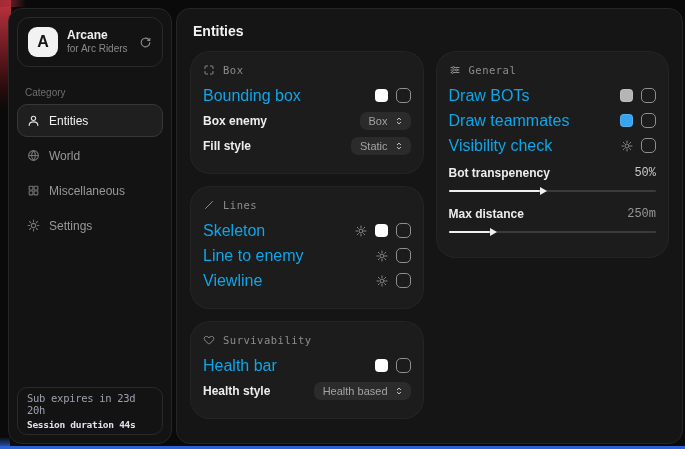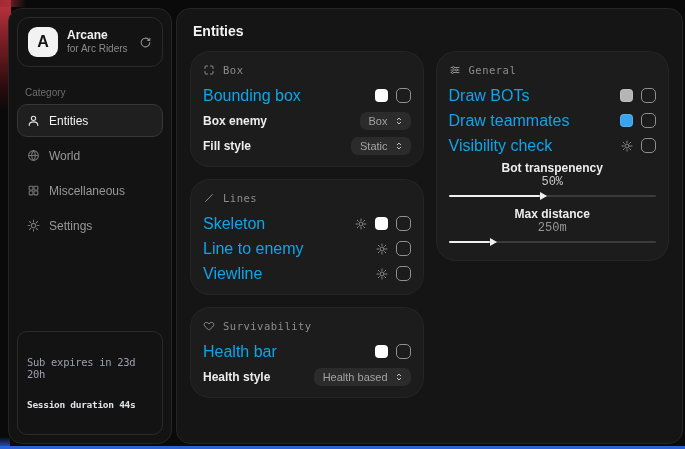--- a/index.html
+++ b/index.html
@@ -30,45 +30,45 @@
   .brand-name{font-size:12px;font-weight:bold;color:#f0f0f0;line-height:1.25;}
   .brand-sub{font-size:10px;color:#8a8a8a;line-height:1.25;}
   .profile-action{margin-left:auto;color:#8f8f8f;display:flex;}
   .cat-label{font-size:10px;color:#6e6e6e;margin:12px 16px 4px;}
   .nav{display:flex;flex-direction:column;gap:2px;padding:2px 8px;}
   .nav-item{display:flex;align-items:center;gap:9px;height:31px;padding:0 9px;
     color:#989898;font-size:12px;border:1px solid transparent;border-radius:10px;cursor:default;}
   .nav-item .nicon{color:#757575;display:flex;}
   .nav-item.selected{background:#1f1f1f;border-color:#373737;color:#f1f1f1;}
   .nav-item.selected .nicon{color:#e2e2e2;}
-  .sidebar-footer{margin:auto 8px 8px;border:1px solid #2a2a2a;border-radius:10px;padding:24px 9px;}
+  .sidebar-footer{margin:auto 8px 8px;border:1px solid #2a2a2a;border-radius:10px;padding:4px 9px;}
   .foot1{font-family:"DejaVu Sans Mono",monospace;font-size:10.5px;color:#9aa0ae;letter-spacing:-0.3px;}
-  .foot2{font-family:"DejaVu Sans Mono",monospace;font-size:9.5px;font-weight:bold;color:#dfe3ea;margin-top:19px;letter-spacing:-0.3px;}
+  .foot2{font-family:"DejaVu Sans Mono",monospace;font-size:9.5px;font-weight:bold;color:#dfe3ea;margin-top:3px;letter-spacing:-0.3px;}
 
   
   .page-title{font-size:14px;font-weight:bold;color:#f2f2f2;padding:14px 16px 10px;}
   .columns{display:flex;gap:12px;padding:2px 13px 0;align-items:flex-start;}
   .col{flex:1;min-width:0;}
   .card{background:#1c1c1c;border:1px solid rgba(255,255,255,0.035);border-radius:20px;
-    padding:9px 12px 7px;margin-bottom:12px;}
+    padding:9px 12px 14px;margin-bottom:12px;}
   .card-head{display:flex;align-items:center;gap:8px;color:#8d8d8d;
     font-family:"DejaVu Sans Mono",monospace;font-size:10.5px;letter-spacing:0.5px;
     margin:3px 0 8px;}
   .card-head .hicon{display:flex;color:#8d8d8d;}
   .row{display:flex;align-items:center;justify-content:space-between;min-height:23px;margin:2px 0;}
   .row-label{font-size:16px;color:#0ea5e9;}
   .row-label.strong{color:#ededed;font-weight:bold;font-size:12px;}
   .controls{display:flex;align-items:center;gap:8px;}
   .swatch{width:13px;height:13px;border-radius:4px;border:1px solid rgba(255,255,255,0.14);box-sizing:border-box;}
   .checkbox{width:15px;height:15px;border:1.5px solid #8f8f8f;border-radius:5px;box-sizing:border-box;background:transparent;}
   .gear-mini{display:flex;color:#8a8a8a;}
   .dropdown{display:flex;align-items:center;gap:6px;background:#2b2b2b;border-radius:7px;
     padding:3px 7px 3px 9px;color:#a3a3a3;font-size:11px;cursor:default;}
   .dropdown .unfold{display:flex;color:#cfcfcf;}
-  .slider-row{margin:4px 0 1px;flex-direction:column;}
+  .slider-row{margin:4px 0 1px;}
   .slider-value{font-size:12px;color:#c9c9c9;font-family:Liberation Mono, monospace;}
   .slider-value.dim{color:#969696;}
   .slider{position:relative;height:10px;margin:2px 0 6px;cursor:default;}
   .slider-track{position:absolute;left:0;right:0;top:4px;height:2px;background:#3b3b3b;border-radius:2px;}
   .slider-fill{position:absolute;left:0;top:4px;height:2px;background:#f0f0f0;border-radius:2px;}
   .slider-fill::after{content:"";position:absolute;right:-7px;top:-3px;
     border-left:7px solid #f0f0f0;border-top:4px solid transparent;border-bottom:4px solid transparent;}
   svg{display:block;}
 </style>
 </head>

